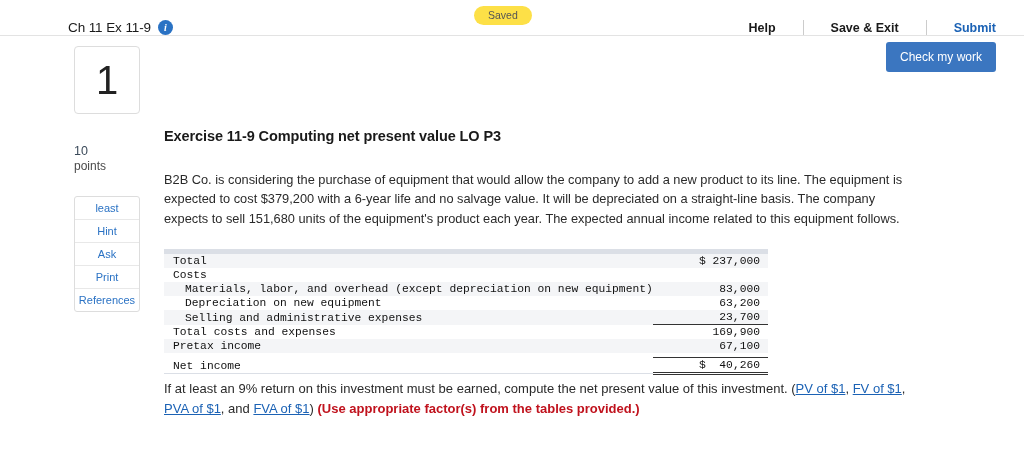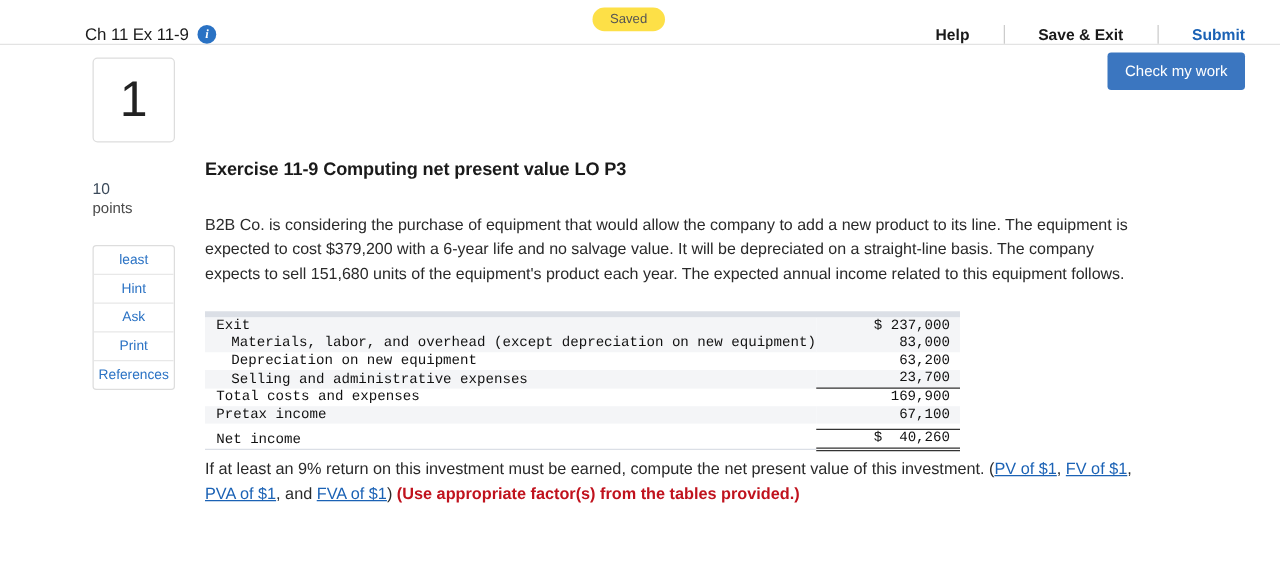--- a/index.html
+++ b/index.html
@@ -277,22 +277,26 @@
   <div class="content">
     <div class="ex-title">Exercise 11-9 Computing net present value LO P3</div>
     <div class="ex-body">B2B Co. is considering the purchase of equipment that would allow the company to add a new product to its line. The equipment is expected to cost $379,200 with a 6-year life and no salvage value. It will be depreciated on a straight-line basis. The company expects to sell 151,680 units of the equipment's product each year. The expected annual income related to this equipment follows.</div>
 
     <table class="fin-table">
       <tbody>
           <tr class="strip">
         <td colspan="2"></td>
       </tr>
       <tr class="row-alt">
-        <td class="fin-label">Exit</td>
+        <td class="fin-label">Total</td>
         <td class="fin-val">$ 237,000</td>
+      </tr>
+      <tr class="row-plain">
+        <td class="fin-label">Costs</td>
+        <td class="fin-val"></td>
       </tr>
       <tr class="row-alt">
         <td class="fin-label indent1">Materials, labor, and overhead (except depreciation on new equipment)</td>
         <td class="fin-val">83,000</td>
       </tr>
       <tr class="row-plain">
         <td class="fin-label indent1">Depreciation on new equipment</td>
         <td class="fin-val">63,200</td>
       </tr>
       <tr class="row-alt">

